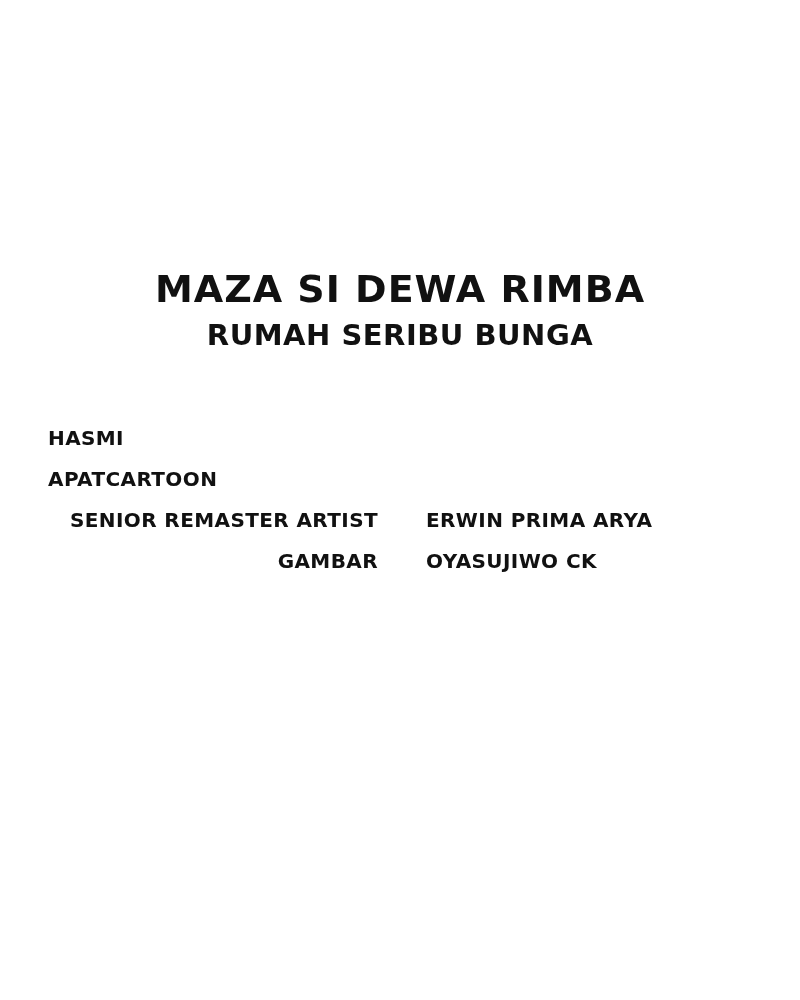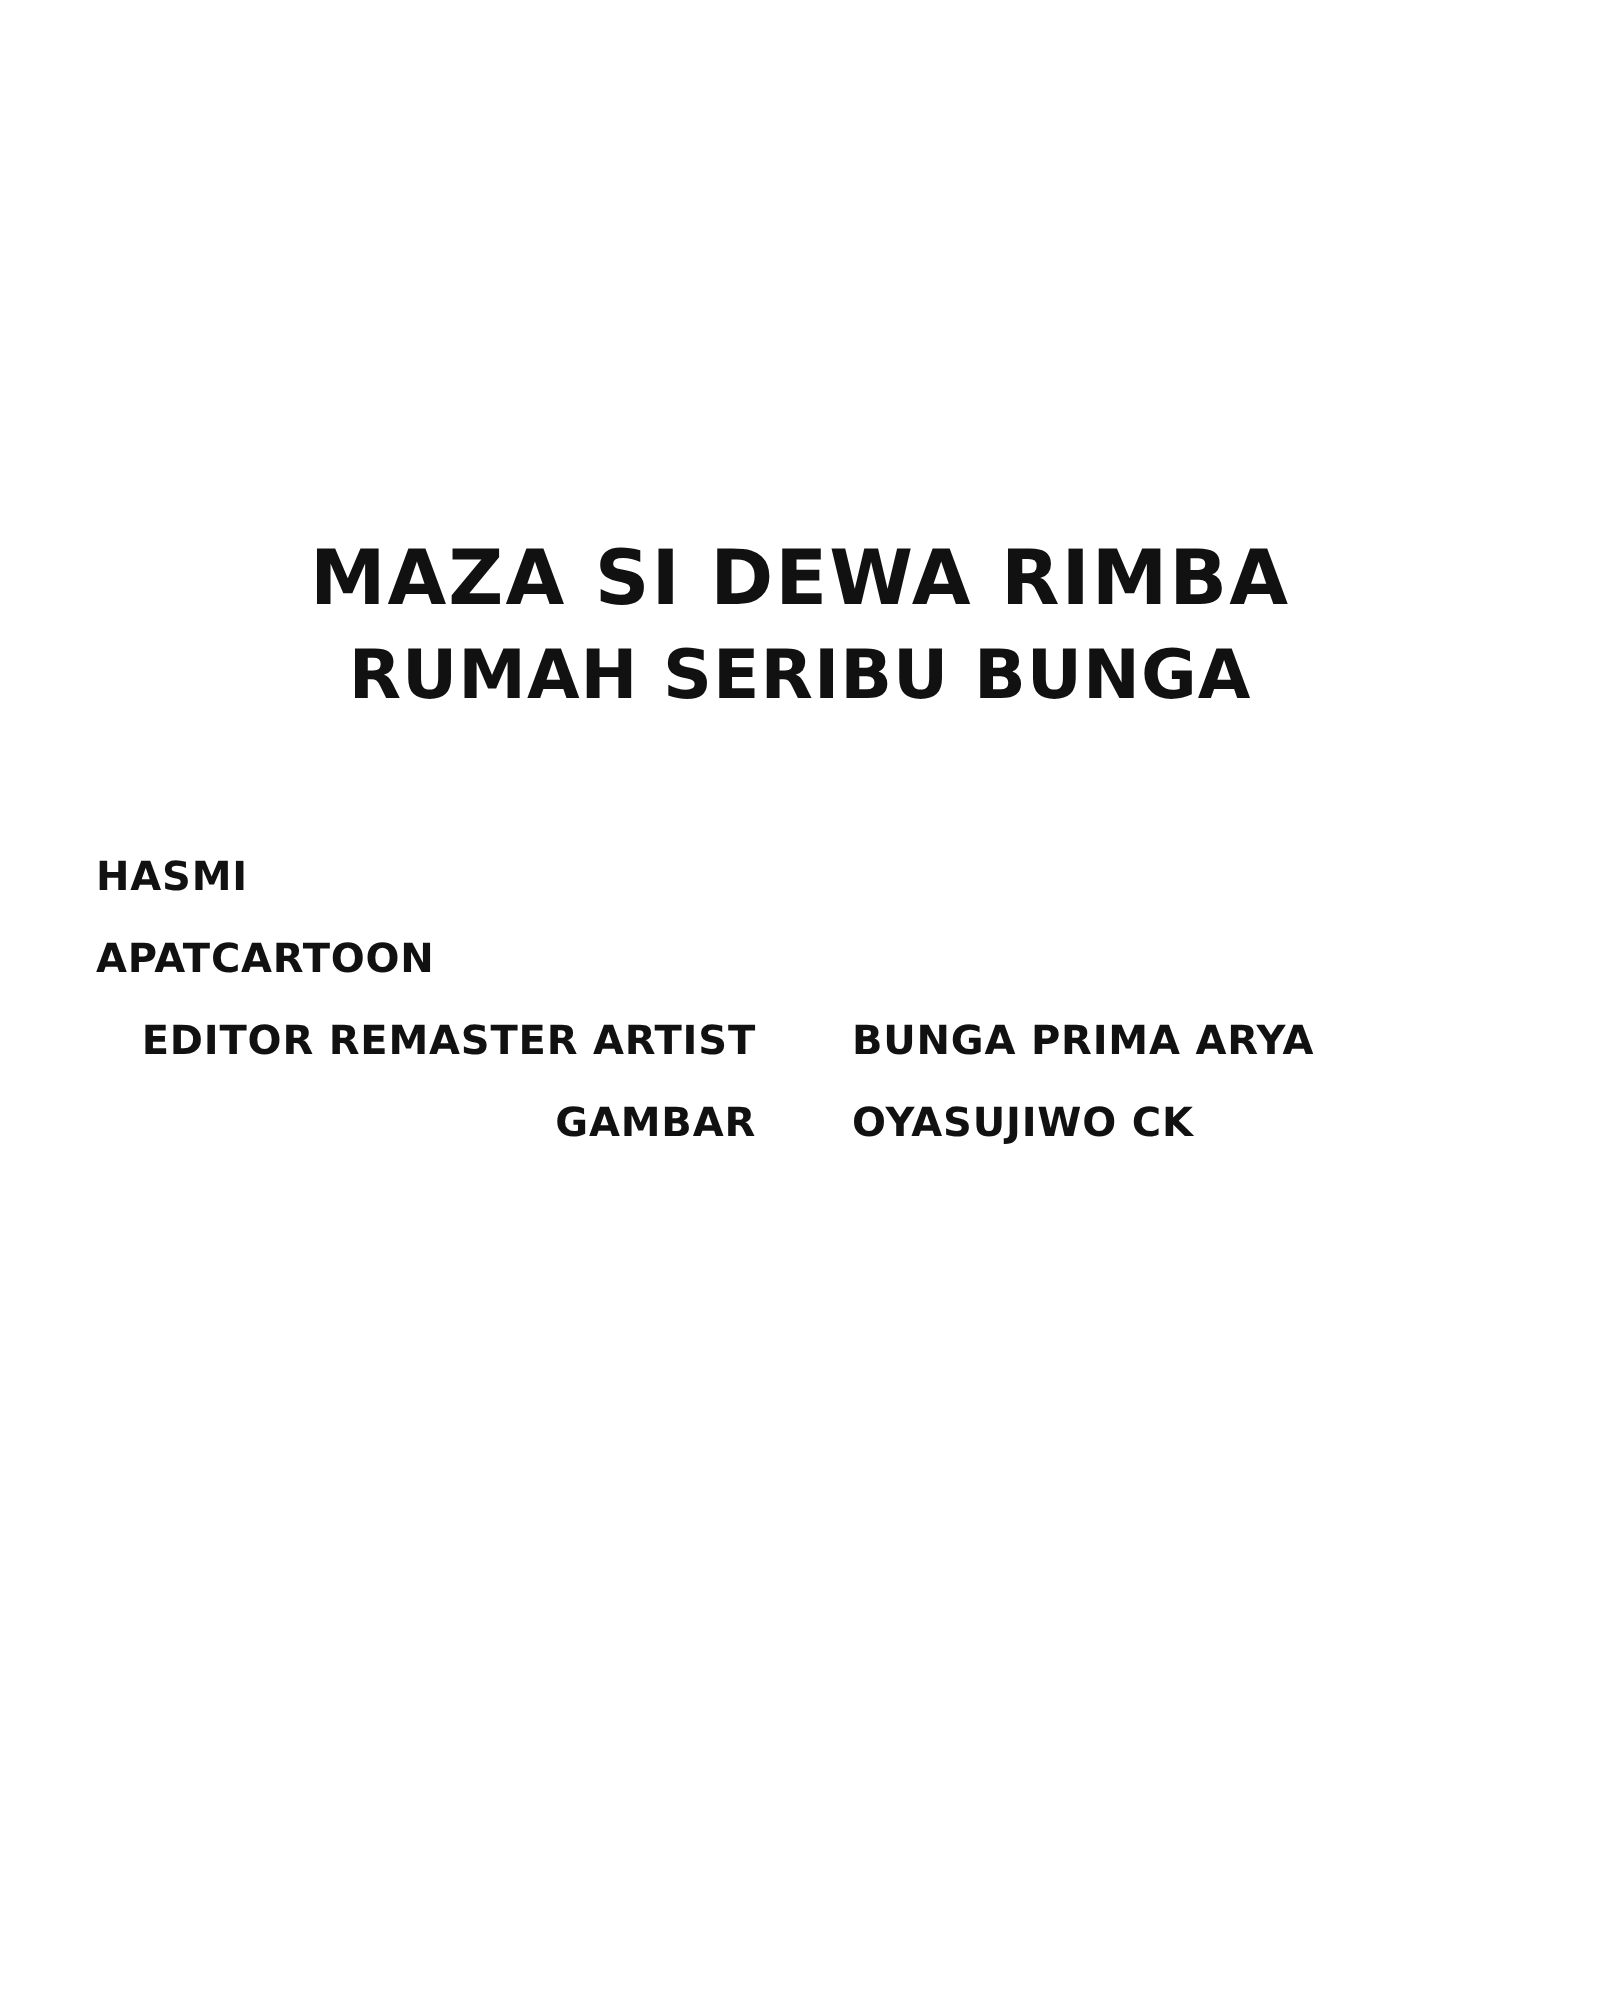--- a/index.html
+++ b/index.html
@@ -30,21 +30,21 @@
   }
   .main-title {
     font-size: 38px;
     font-weight: bold;
     letter-spacing: 1px;
     line-height: 1.05;
     margin: 0;
     color: #111111;
   }
   .sub-title {
-    font-size: 34px;
+    font-size: 29px;
     font-weight: bold;
     letter-spacing: 0.5px;
     line-height: 1.1;
     margin: 10px 0 0 0;
     color: #111111;
   }
   .credits {
     position: absolute;
     top: 425px;
     left: 0;
@@ -90,22 +90,22 @@
 
     <div class="credit-row">
       <div class="credit-name">HASMI</div>
     </div>
 
     <div class="credit-row">
       <div class="credit-name">APATCARTOON</div>
     </div>
 
     <div class="credit-row">
-      <div class="credit-role">EDITOR REMASTER ARTIST</div>
-      <div class="credit-name">BUNGA PRIMA ARYA</div>
+      <div class="credit-role">SENIOR REMASTER ARTIST</div>
+      <div class="credit-name">ERWIN PRIMA ARYA</div>
     </div>
 
     <div class="credit-row">
       <div class="credit-role">GAMBAR</div>
       <div class="credit-name">OYASUJIWO CK</div>
     </div>
 
 
   </div>
 

